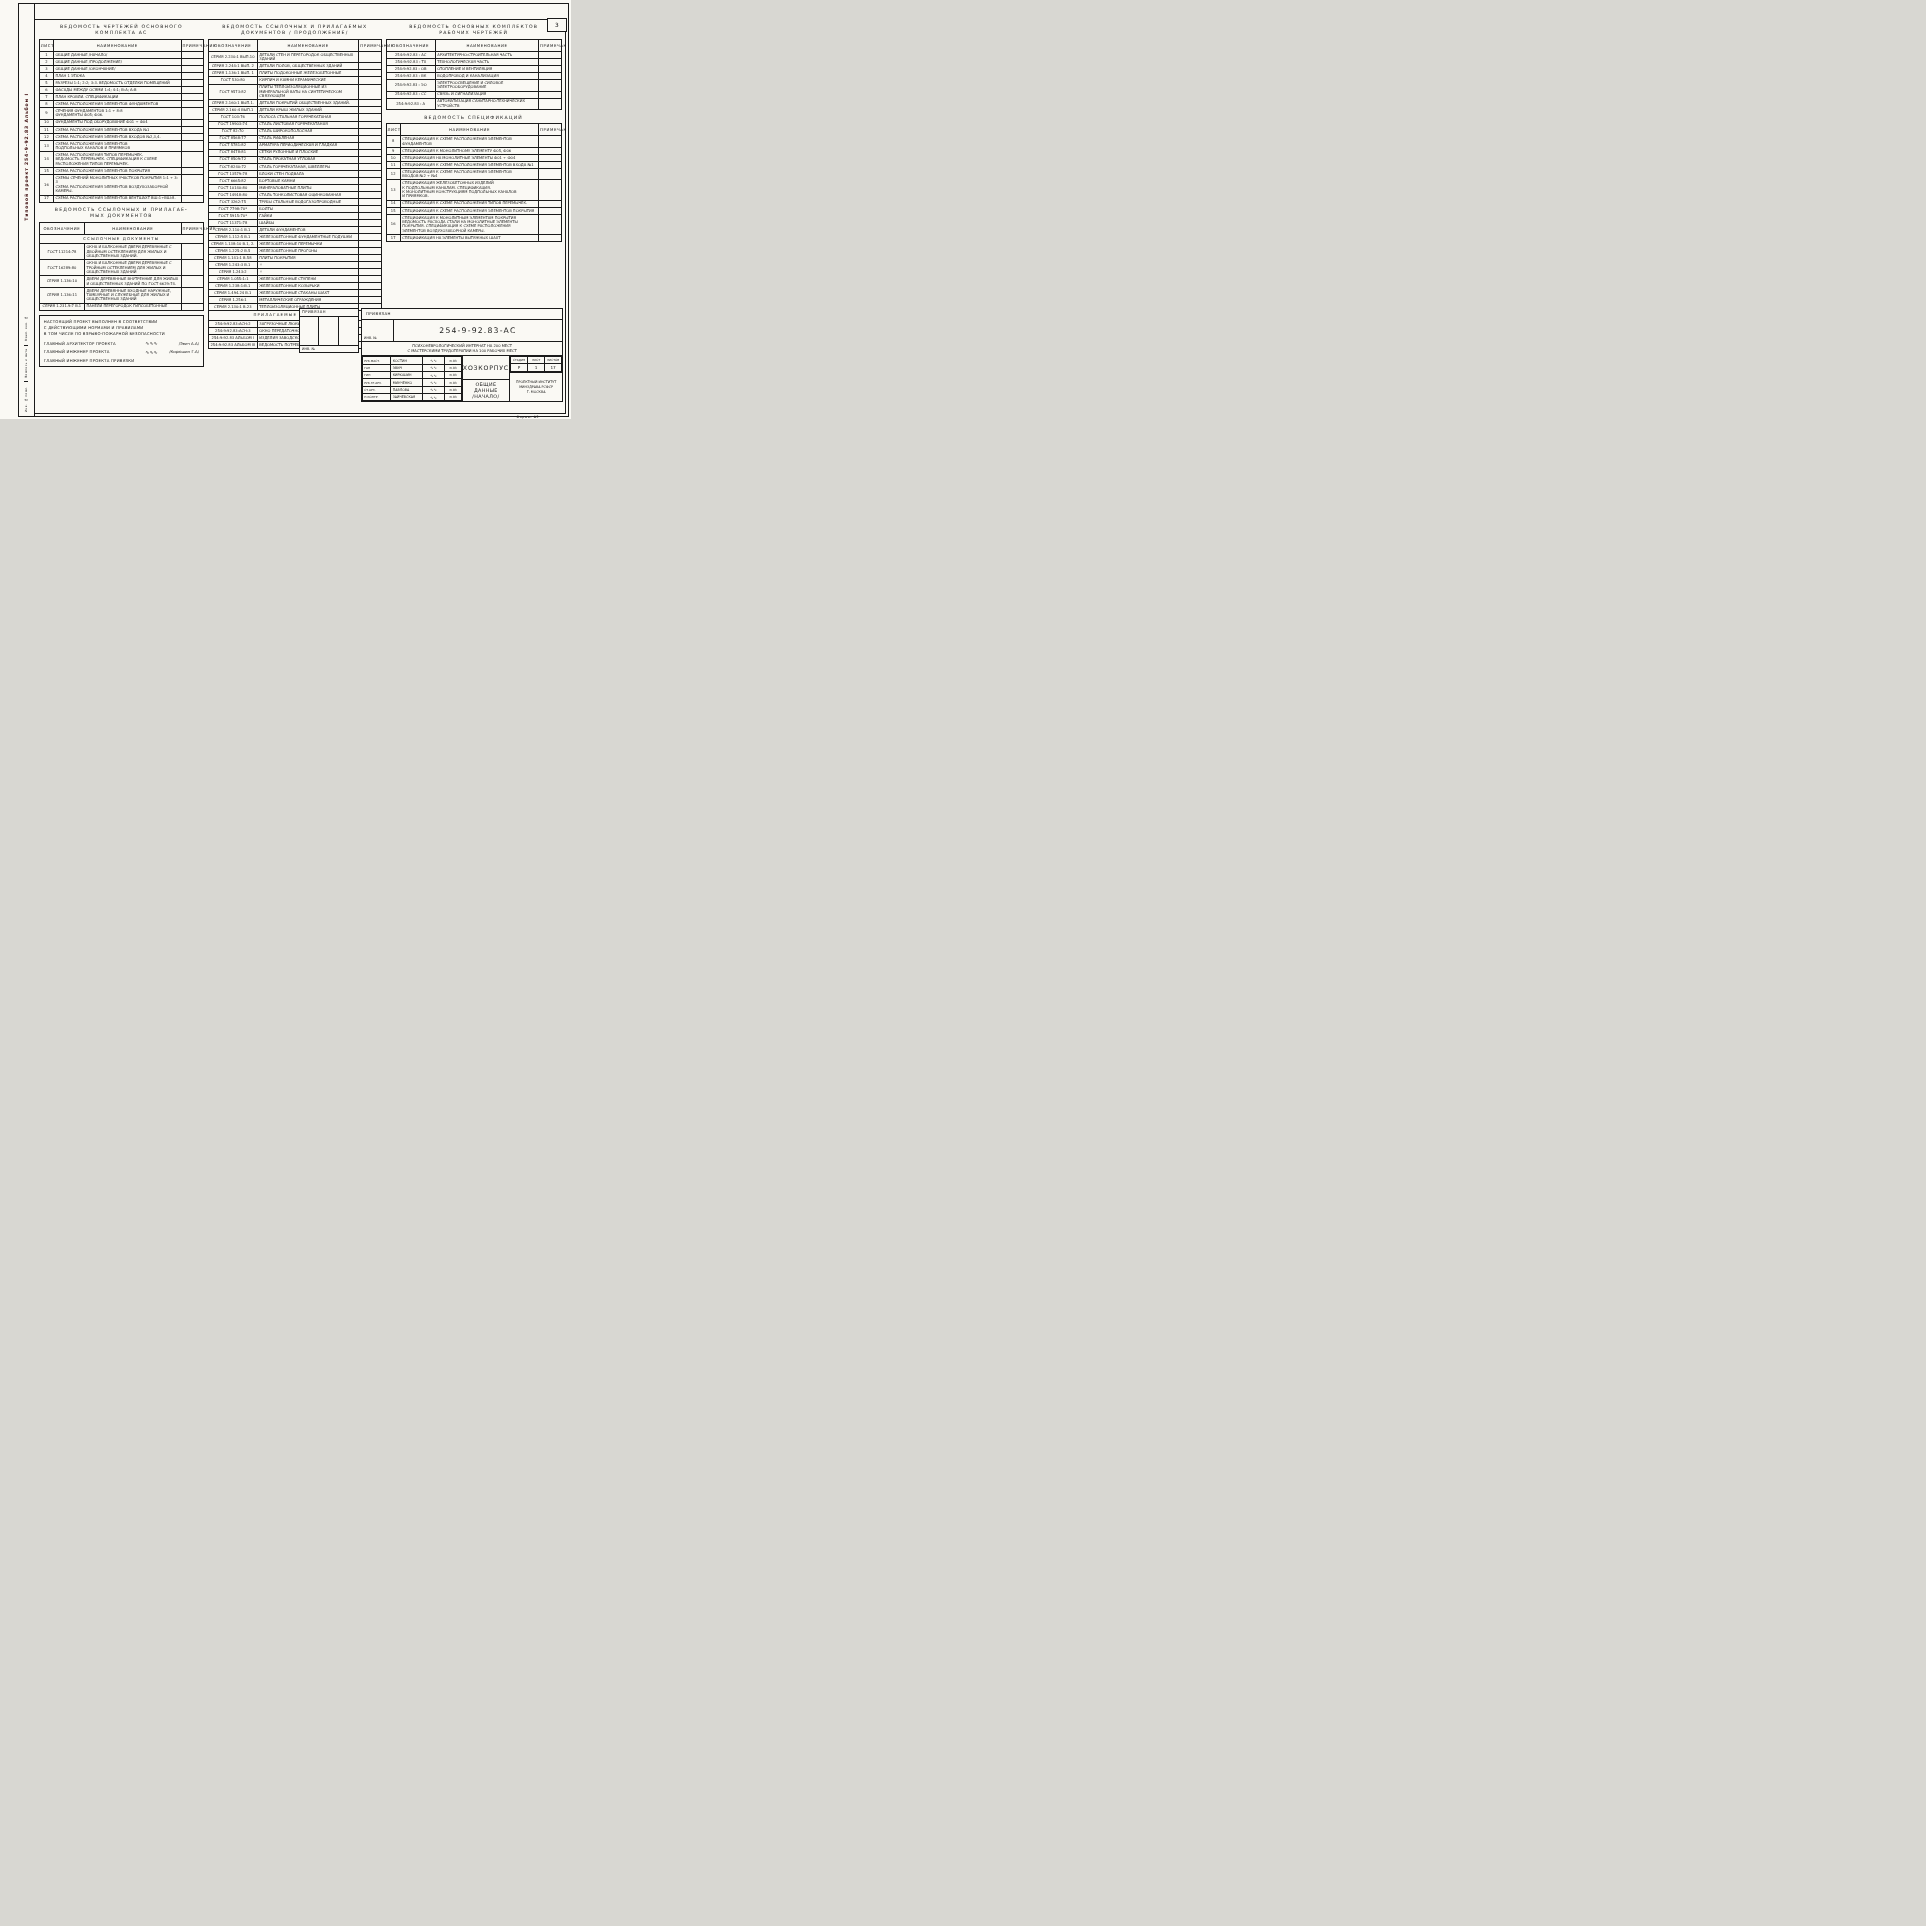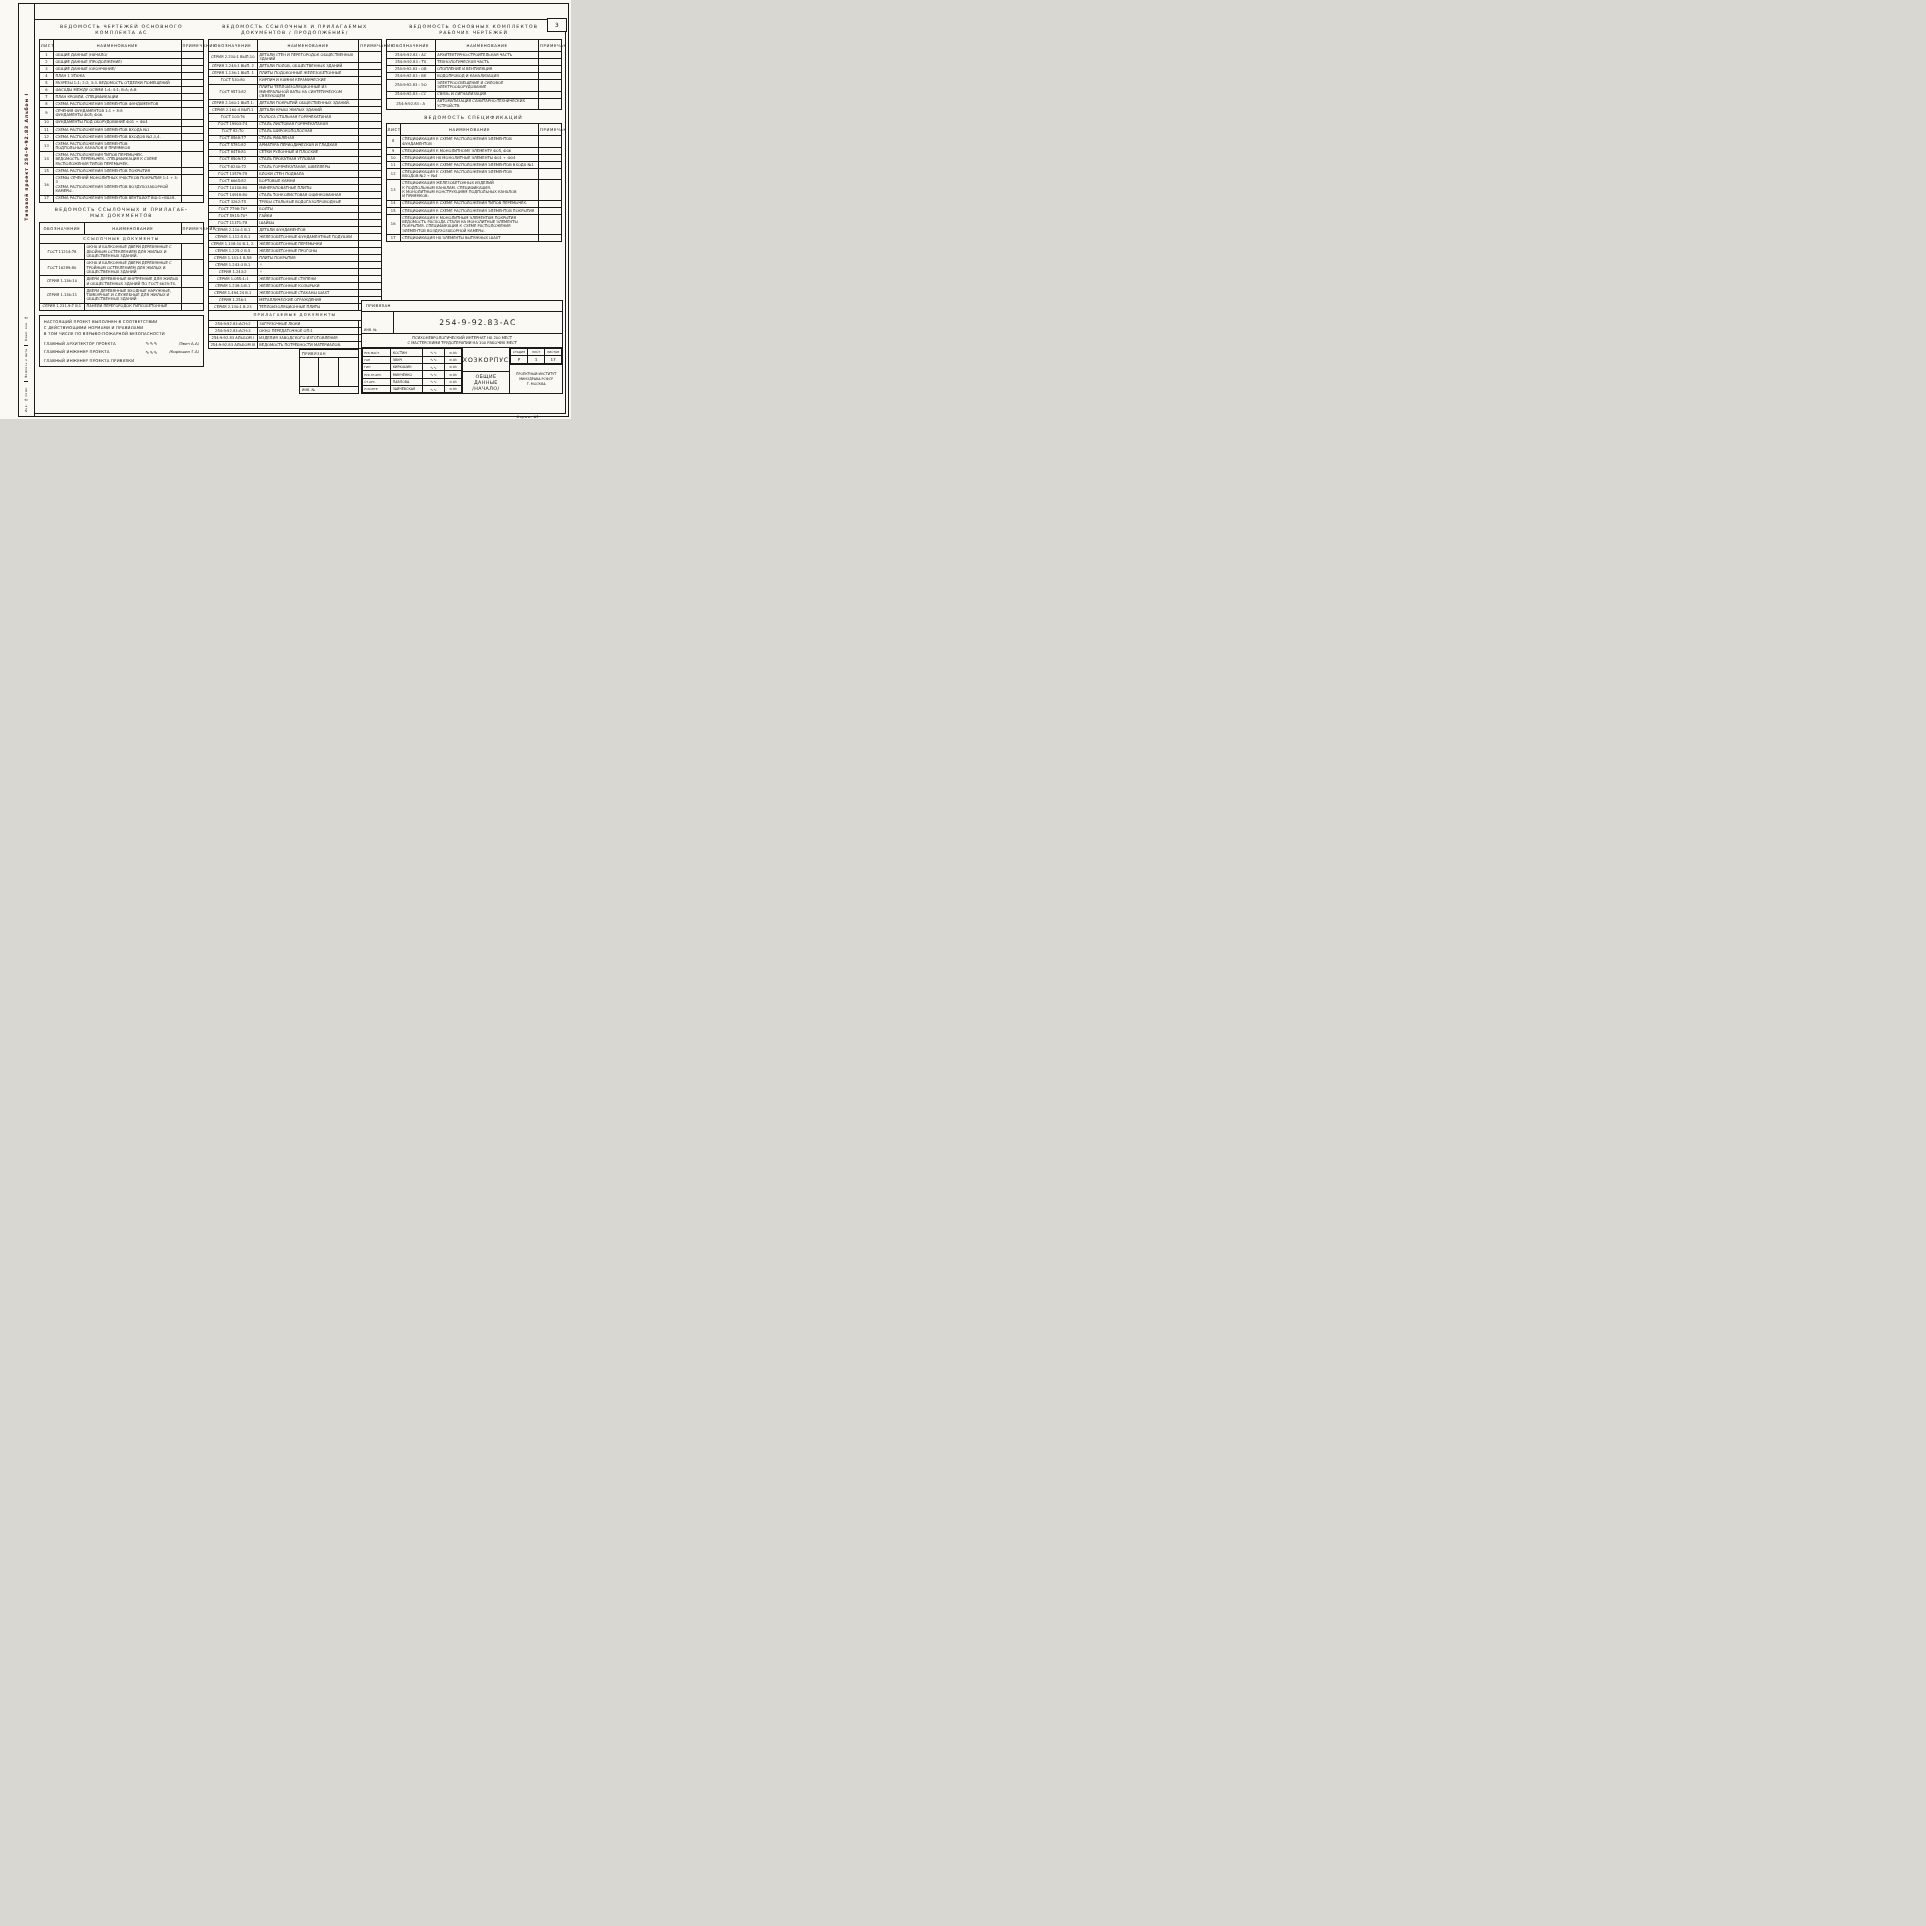--- a/index.html
+++ b/index.html
@@ -33,21 +33,21 @@
   col.w-list{width:14px;} col.w-note{width:22.3px;} col.w-desig{width:45px;} col.w-desig2{width:49px;}
   .note-box{border:0.9px solid #1b1b1b;padding:3.1px 3.9px;margin-top:1.5px;font-size:3.9px;}
   .note-text{white-space:pre-line;line-height:1.55;text-transform:uppercase;letter-spacing:0.2px;}
   .note-sign-row{display:flex;align-items:center;margin-top:2.7px;}
   .note-role{flex:1;text-transform:uppercase;letter-spacing:0.2px;}
   .sig-squiggle{display:inline-block;width:25px;text-align:center;font-style:italic;font-size:5px;}
   .sig-squiggle::after{content:"∿∿∿";}
   .note-name{width:35px;text-align:right;}
   .spacer{flex:1 1 auto;}
   
-  .tb-wrap{position:absolute;right:2.3px;bottom:19px;display:flex;align-items:flex-end;}
+  .tb-wrap{position:absolute;right:2.3px;bottom:11px;display:flex;}
   .tb-attach{width:58px;height:43px;border:0.9px solid #1b1b1b;margin-right:2.3px;display:flex;flex-direction:column;background:#faf9f4;}
   .tb-attach-top{border-bottom:0.6px solid #1b1b1b;font-size:3.7px;letter-spacing:0.4px;text-transform:uppercase;padding:1.5px 2.3px;}
   .tb-attach-grid{flex:1;display:flex;}
   .tb-attach-grid div{flex:1;border-right:0.6px solid #1b1b1b;}
   .tb-attach-grid div:last-child{border-right:none;}
   .tb-attach-bot{border-top:0.6px solid #1b1b1b;font-size:3.3px;padding:1.2px 2.3px;text-transform:uppercase;}
   .tb-main{width:200px;border:1.2px solid #1b1b1b;background:#faf9f4;}
   .tb-row1{border-bottom:0.6px solid #1b1b1b;font-size:3.9px;letter-spacing:0.4px;text-transform:uppercase;padding:1.9px 3.9px;height:6.2px;}
   .tb-row2{display:flex;border-bottom:0.6px solid #1b1b1b;height:21.6px;}
   .tb-inv{width:27px;border-right:0.6px solid #1b1b1b;display:flex;align-items:flex-end;padding:1.2px 1.9px;font-size:3.3px;text-transform:uppercase;}

